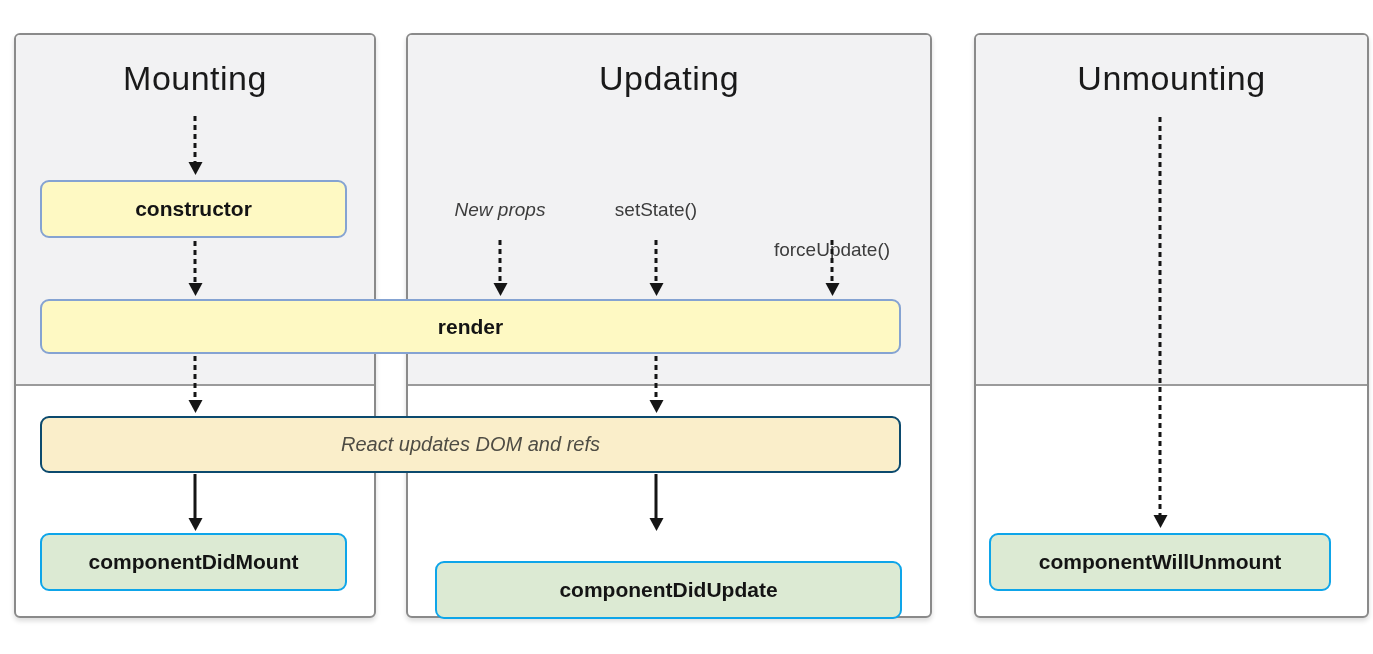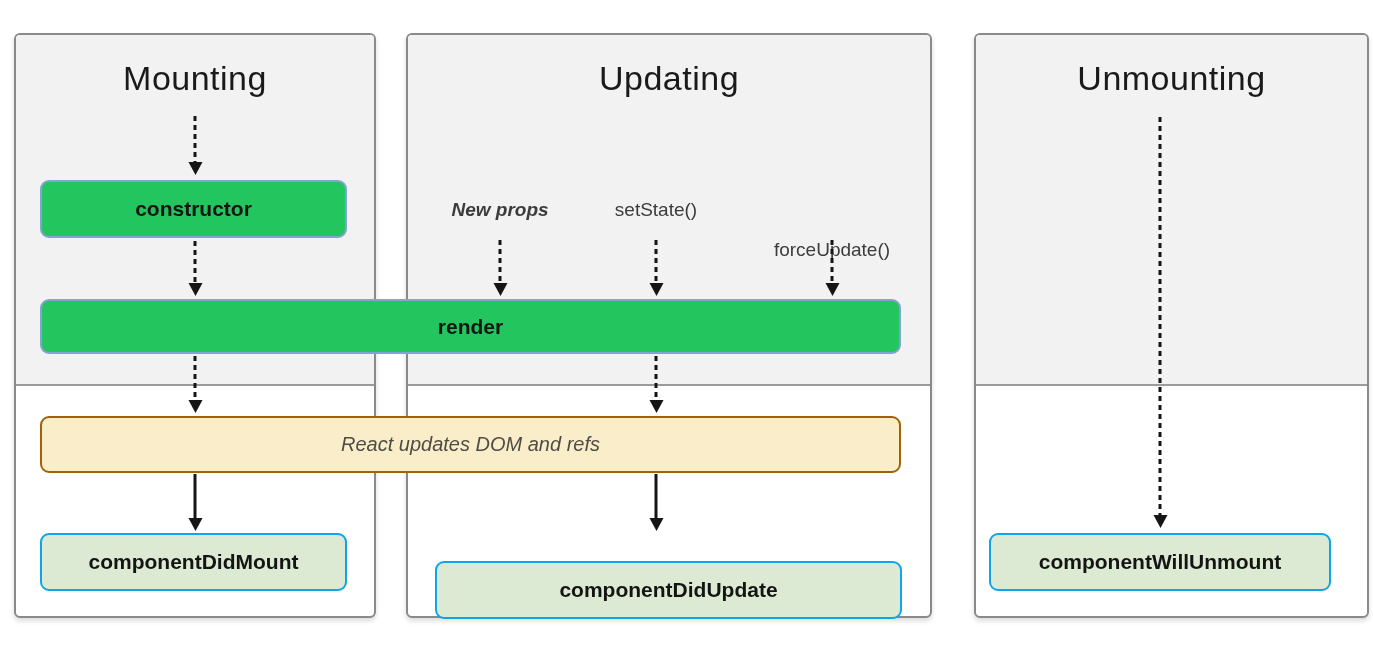--- a/index.html
+++ b/index.html
@@ -23,38 +23,38 @@
   .col-title{
     position:absolute;left:0;right:0;top:24px;text-align:center;
     font-size:34px;font-weight:400;color:#1a1a1a;letter-spacing:0.5px;
   }
   
   .box{
     position:absolute;display:flex;align-items:center;justify-content:center;
     border-radius:9px;box-sizing:border-box;font-size:21px;font-weight:700;
     color:#141414;
   }
-  .box.blue  {background:#22c55e;border:2px solid #85a3d2;}
+  .box.blue  {background:#fef9c3;border:2px solid #85a3d2;}
   .box.green {background:#dcead3;border:2px solid #0ea5e9;}
   .box.yellow{
-    background:#faeeca;border:2px solid #a16207;
+    background:#faeeca;border:2px solid #0c4a6e;
     font-weight:400;font-style:italic;color:#4e4c44;font-size:20px;
   }
   .b-constructor {left:40px;  top:180px; width:307px; height:58px;}
   .b-render      {left:40px;  top:299px; width:861px; height:55px;}
   .b-reactdom    {left:40px;  top:416px; width:861px; height:57px;}
   .b-didmount    {left:40px;  top:533px; width:307px; height:58px;}
   .b-didupdate   {left:435px; top:533px; width:467px; height:58px;margin-top:28px;}
   .b-willunmount {left:989px; top:533px; width:342px; height:58px;}
   
   .trigger{
     position:absolute;top:199px;transform:translateX(-50%);
     font-size:19px;color:#3c3c3c;white-space:nowrap;
   }
-  .t-newprops{left:500px;font-style:italic;font-weight:bold;}
+  .t-newprops{left:500px;font-style:italic;}
   .t-setstate{left:656px;}
   .t-forceupdate{left:832px;margin-top:40px;}
   
   .arrow{position:absolute;width:3px;transform:translateX(-50%);}
   .arrow.dashed{
     background:repeating-linear-gradient(to bottom,#151515 0px,#151515 5px,transparent 5px,transparent 9px);
   }
   .arrow.solid{background:#151515;}
   .arrow::after{
     content:"";position:absolute;left:50%;bottom:-12px;transform:translateX(-50%);

